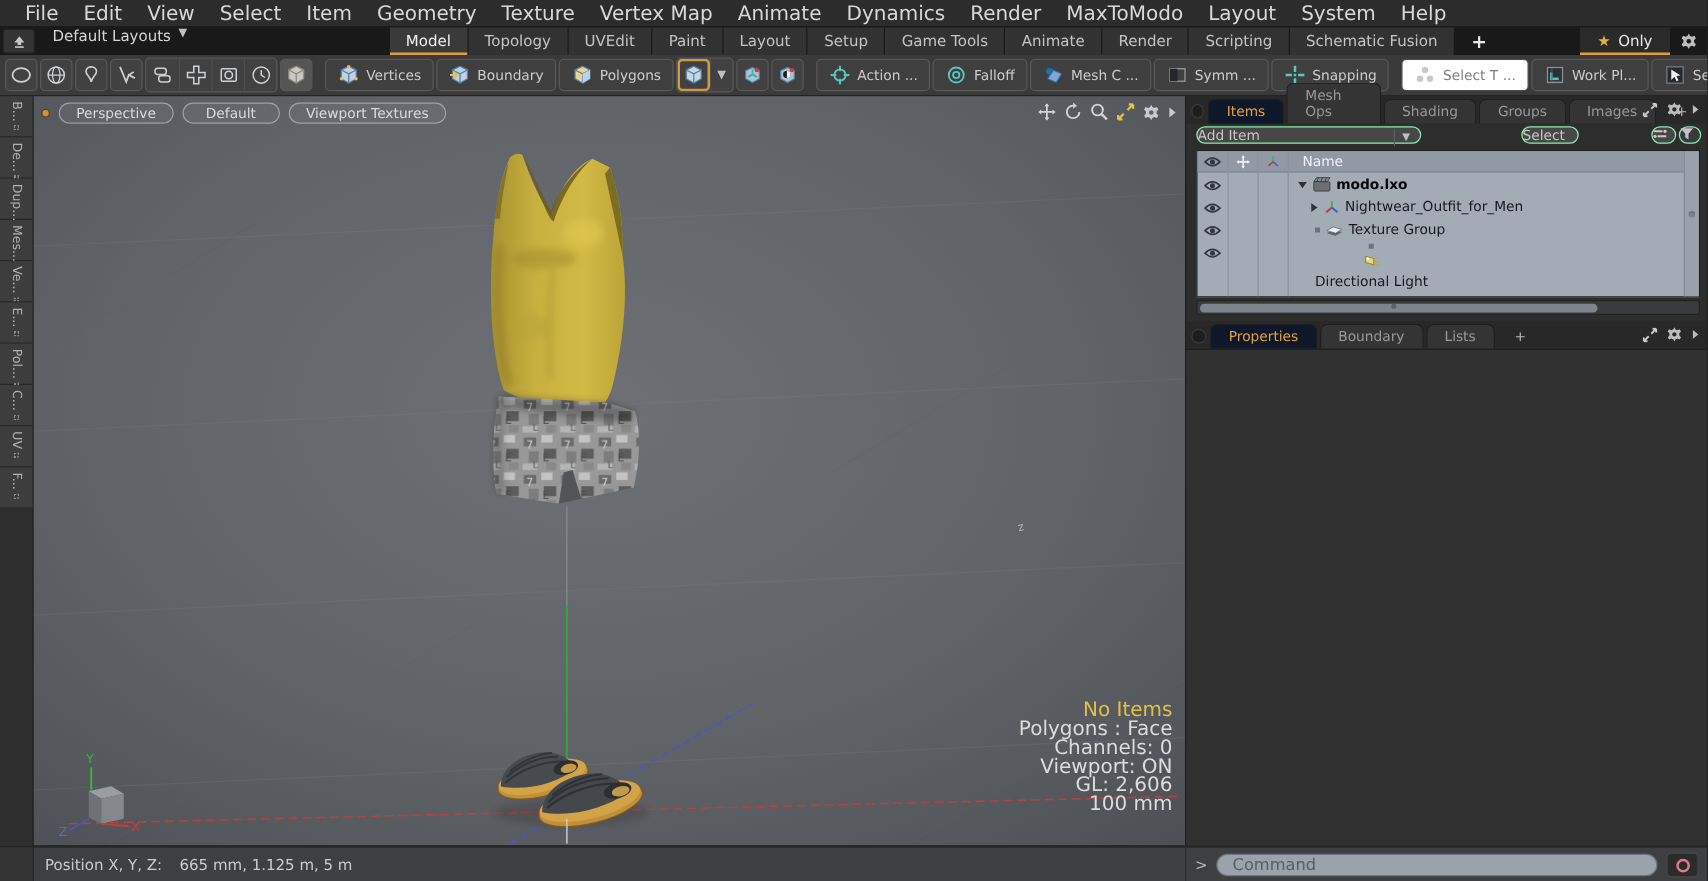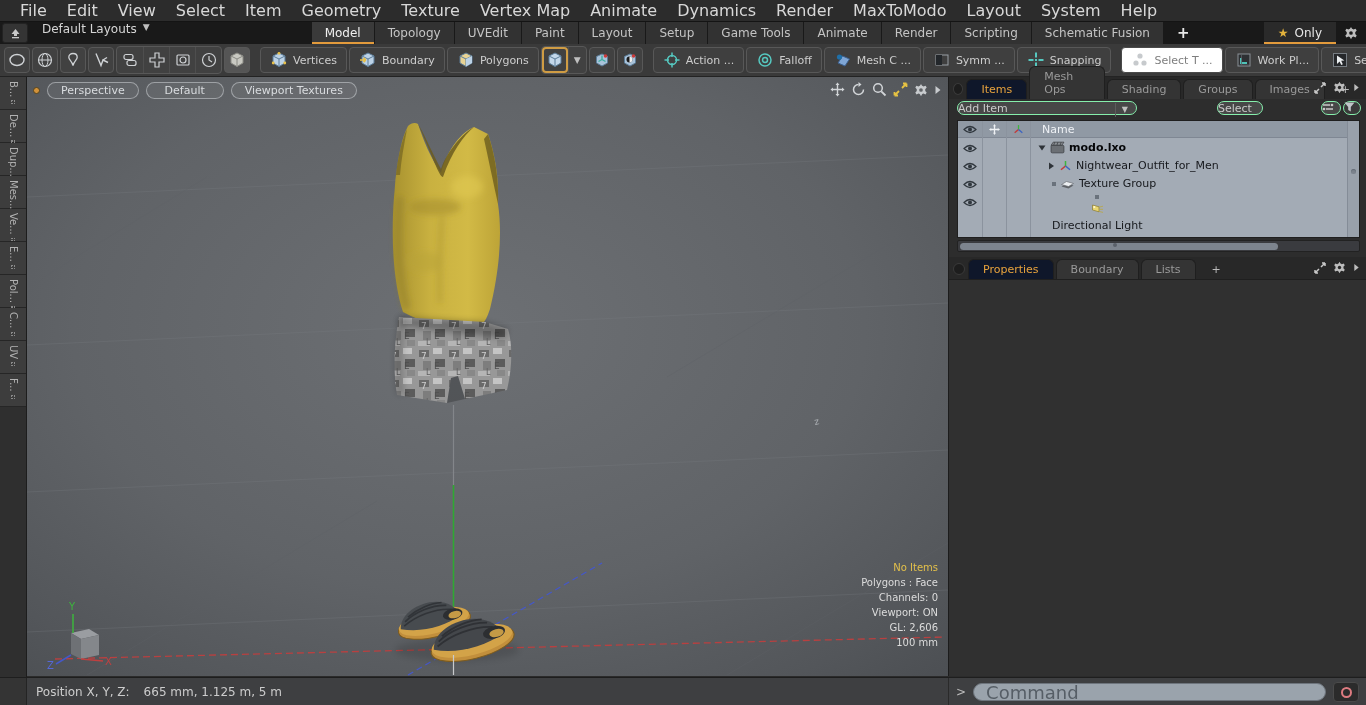--- a/index.html
+++ b/index.html
@@ -39,21 +39,21 @@
   .vtab{height:33px;background:#3d3d3d;border-bottom:1px solid #262626;writing-mode:vertical-rl;color:#b2b2b2;font-size:10px;display:flex;align-items:center;padding-top:4px;gap:3px;}
   .vind{width:4px;height:4px;border:1px dotted #8a8a8a;display:inline-block;}
 
   
   .viewport{position:absolute;left:27px;top:77px;width:921px;height:599px;background:radial-gradient(ellipse 720px 480px at 48% 42%, #6d7074 0%, #606367 55%, #53565a 85%, #4b4e52 100%);overflow:hidden;}
   .scene{position:absolute;left:0;top:0;}
   .vp-header{position:absolute;left:6px;top:5px;display:flex;align-items:center;gap:7px;}
   .vp-dot{width:7px;height:7px;border-radius:50%;background:#d2923a;border:1px solid #54431d;}
   .vpill{height:17px;line-height:15px;padding:0 13px;border:1px solid rgba(205,210,214,.55);border-radius:9px;color:#d9dcdf;background:rgba(255,255,255,.05);font-size:11px;}
   .vp-controls{position:absolute;right:6px;top:5px;display:flex;align-items:center;gap:6px;}
-  .vp-info{position:absolute;right:10px;bottom:26px;text-align:right;font-size:10px;color:#dcdcdc;line-height:15px;}
+  .vp-info{position:absolute;right:10px;bottom:26px;text-align:right;font-size:16px;color:#dcdcdc;line-height:15px;}
   .vp-info .hl{color:#e3c04b;}
 
   
   .rpanel{position:absolute;left:948px;top:77px;width:418px;height:599px;background:#2d2d2d;border-left:1px solid #1c1c1c;}
   .ptabs{position:relative;height:22px;display:flex;align-items:flex-end;padding-left:4px;background:#282828;}
   .notch{width:12px;height:12px;border-radius:50%;background:#1d1d1d;margin:0 3px 4px 0;border:1px solid #3a3a3a;}
   .ptab{padding:3px 14px 3px;margin-right:2px;background:#343434;border:1px solid #1f1f1f;border-bottom:none;border-radius:6px 6px 0 0;color:#9a9a9a;font-size:11px;}
   .ptab.active{background:#0f172a;color:#e8a33d;}
   .ptab.plus{background:transparent;border:none;color:#bbb;}
   .picons{position:absolute;right:6px;top:4px;display:flex;gap:7px;align-items:center;color:#c9c9c9;font-size:12px;}
@@ -71,21 +71,21 @@
   .hdot{position:absolute;left:155px;top:2px;width:4px;height:4px;border-radius:50%;background:#5a6069;}
   .propsbody{position:absolute;left:0;right:0;top:202px;bottom:0;background:#303030;border-top:1px solid #1f1f1f;}
 
   
   .statusbar{position:absolute;left:0;top:677px;width:1366px;height:28px;background:#3e3f41;border-top:1px solid #1e1e1e;}
   .sb-box{position:absolute;left:0;top:0;width:27px;height:28px;background:#343434;border-right:1px solid #242424;}
   .sb-pos{position:absolute;left:36px;top:7px;font-size:12px;color:#cccccc;}
   .sb-pos b{font-weight:normal;margin-right:14px;}
   .sb-right{position:absolute;left:948px;right:0;top:0;height:28px;border-left:1px solid #2a2a2a;display:flex;align-items:center;gap:7px;padding:0 7px;}
   .sb-prompt{color:#bdbdbd;font-size:12px;}
-  .cmd{flex:1;height:18px;border-radius:9px;border:1px solid #6e757d;background:#9aa3ac;color:#4f565e;font-size:18px;padding:0 12px;outline:none;}
+  .cmd{flex:1;height:18px;border-radius:9px;border:1px solid #6e757d;background:#9aa3ac;color:#4f565e;font-size:13px;padding:0 12px;outline:none;}
   .cmd::placeholder{color:#565e66;opacity:1;}
   .recbtn{width:26px;height:20px;background:#2b2b2b;border:1px solid #4a4a4a;border-radius:4px;display:flex;align-items:center;justify-content:center;}
   .recring{width:11px;height:11px;border-radius:50%;border:2px solid #dd7b80;}
 
   .icon{display:inline-flex;align-items:center;justify-content:center;}
 </style>
 </head>
 <body>
 
 <div class="app">

